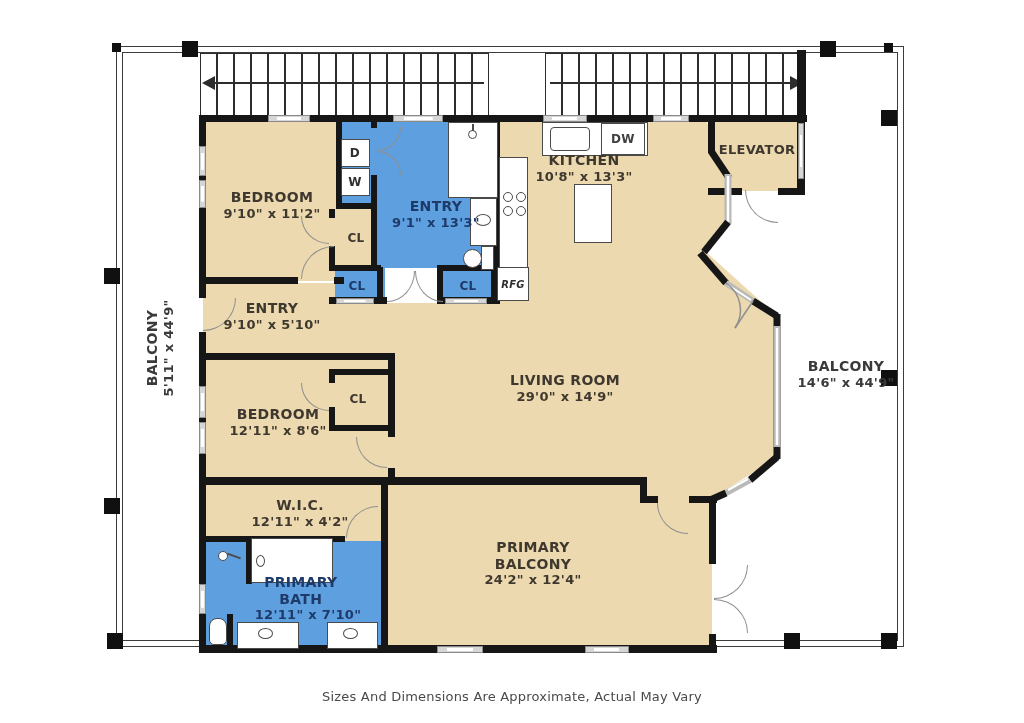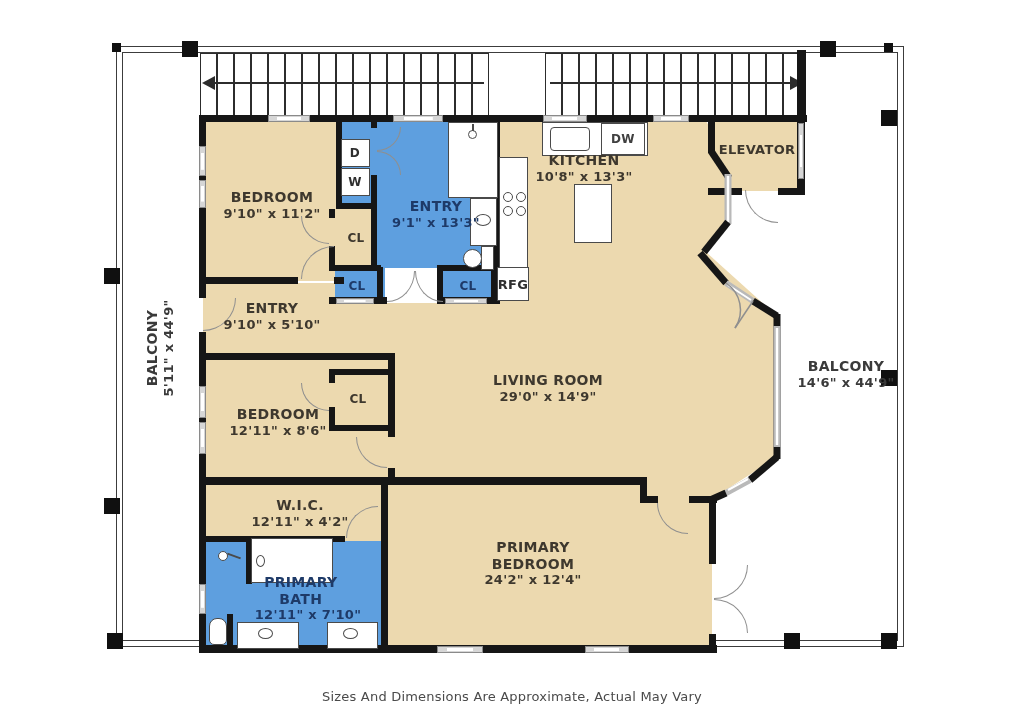--- a/index.html
+++ b/index.html
@@ -221,52 +221,52 @@
     <div class="nm">KITCHEN</div>
     <div class="dm">10'8" x 13'3"</div>
   </div>
   <div class="lbl" style="left:757px;top:150px;">
     <div style="font-size:13px;">ELEVATOR</div>
   </div>
   <div class="lbl" style="left:272px;top:316px;">
     <div class="nm">ENTRY</div>
     <div class="dm">9'10" x 5'10"</div>
   </div>
-  <div class="lbl" style="left:548px;top:388px;">
+  <div class="lbl" style="left:565px;top:388px;">
     <div class="nm">LIVING ROOM</div>
     <div class="dm">29'0" x 14'9"</div>
   </div>
   <div class="lbl" style="left:278px;top:422px;">
     <div class="nm">BEDROOM</div>
     <div class="dm">12'11" x 8'6"</div>
   </div>
   <div class="lbl" style="left:300px;top:513px;">
     <div class="nm">W.I.C.</div>
     <div class="dm">12'11" x 4'2"</div>
   </div>
   <div class="lbl lbl-blue" style="left:308px;top:598px;">
     <div class="nm wrap" style="width:92px;">PRIMARY BATH</div>
     <div class="dm">12'11" x 7'10"</div>
   </div>
   <div class="lbl" style="left:533px;top:563px;">
-    <div class="nm wrap" style="width:110px;">PRIMARY BEDROOM</div>
+    <div class="nm wrap" style="width:110px;">PRIMARY BALCONY</div>
     <div class="dm">24'2" x 12'4"</div>
   </div>
   <div class="lbl lbl-gray vert" style="left:160px;top:348px;">
     <div class="nm">BALCONY</div>
     <div class="dm">5'11" x 44'9"</div>
   </div>
   <div class="lbl lbl-gray" style="left:846px;top:374px;">
     <div class="nm">BALCONY</div>
     <div class="dm">14'6" x 44'9"</div>
   </div>
 
   <div class="lbl sm" style="left:356px;top:238px;"><span>CL</span></div>
   <div class="lbl sm lbl-blue" style="left:357px;top:286px;"><span>CL</span></div>
   <div class="lbl sm lbl-blue" style="left:468px;top:286px;"><span>CL</span></div>
   <div class="lbl sm" style="left:358px;top:399px;"><span>CL</span></div>
   <div class="lbl sm" style="left:355px;top:153px;color:#2f2f2f;"><span>D</span></div>
   <div class="lbl sm" style="left:355px;top:182px;color:#2f2f2f;"><span>W</span></div>
   <div class="lbl sm" style="left:623px;top:139px;color:#404040;"><span>DW</span></div>
-  <div class="lbl" style="left:513px;top:285px;font-size:13px;color:#2f2f2f;"><span>RFG</span></div>
+  <div class="lbl" style="left:513px;top:285px;font-size:10px;color:#2f2f2f;font-style:italic;"><span>RFG</span></div>
 
   <div class="foot" style="left:512px;top:696px;">Sizes And Dimensions Are Approximate, Actual May Vary</div>
 </div>
 
 </body></html>

